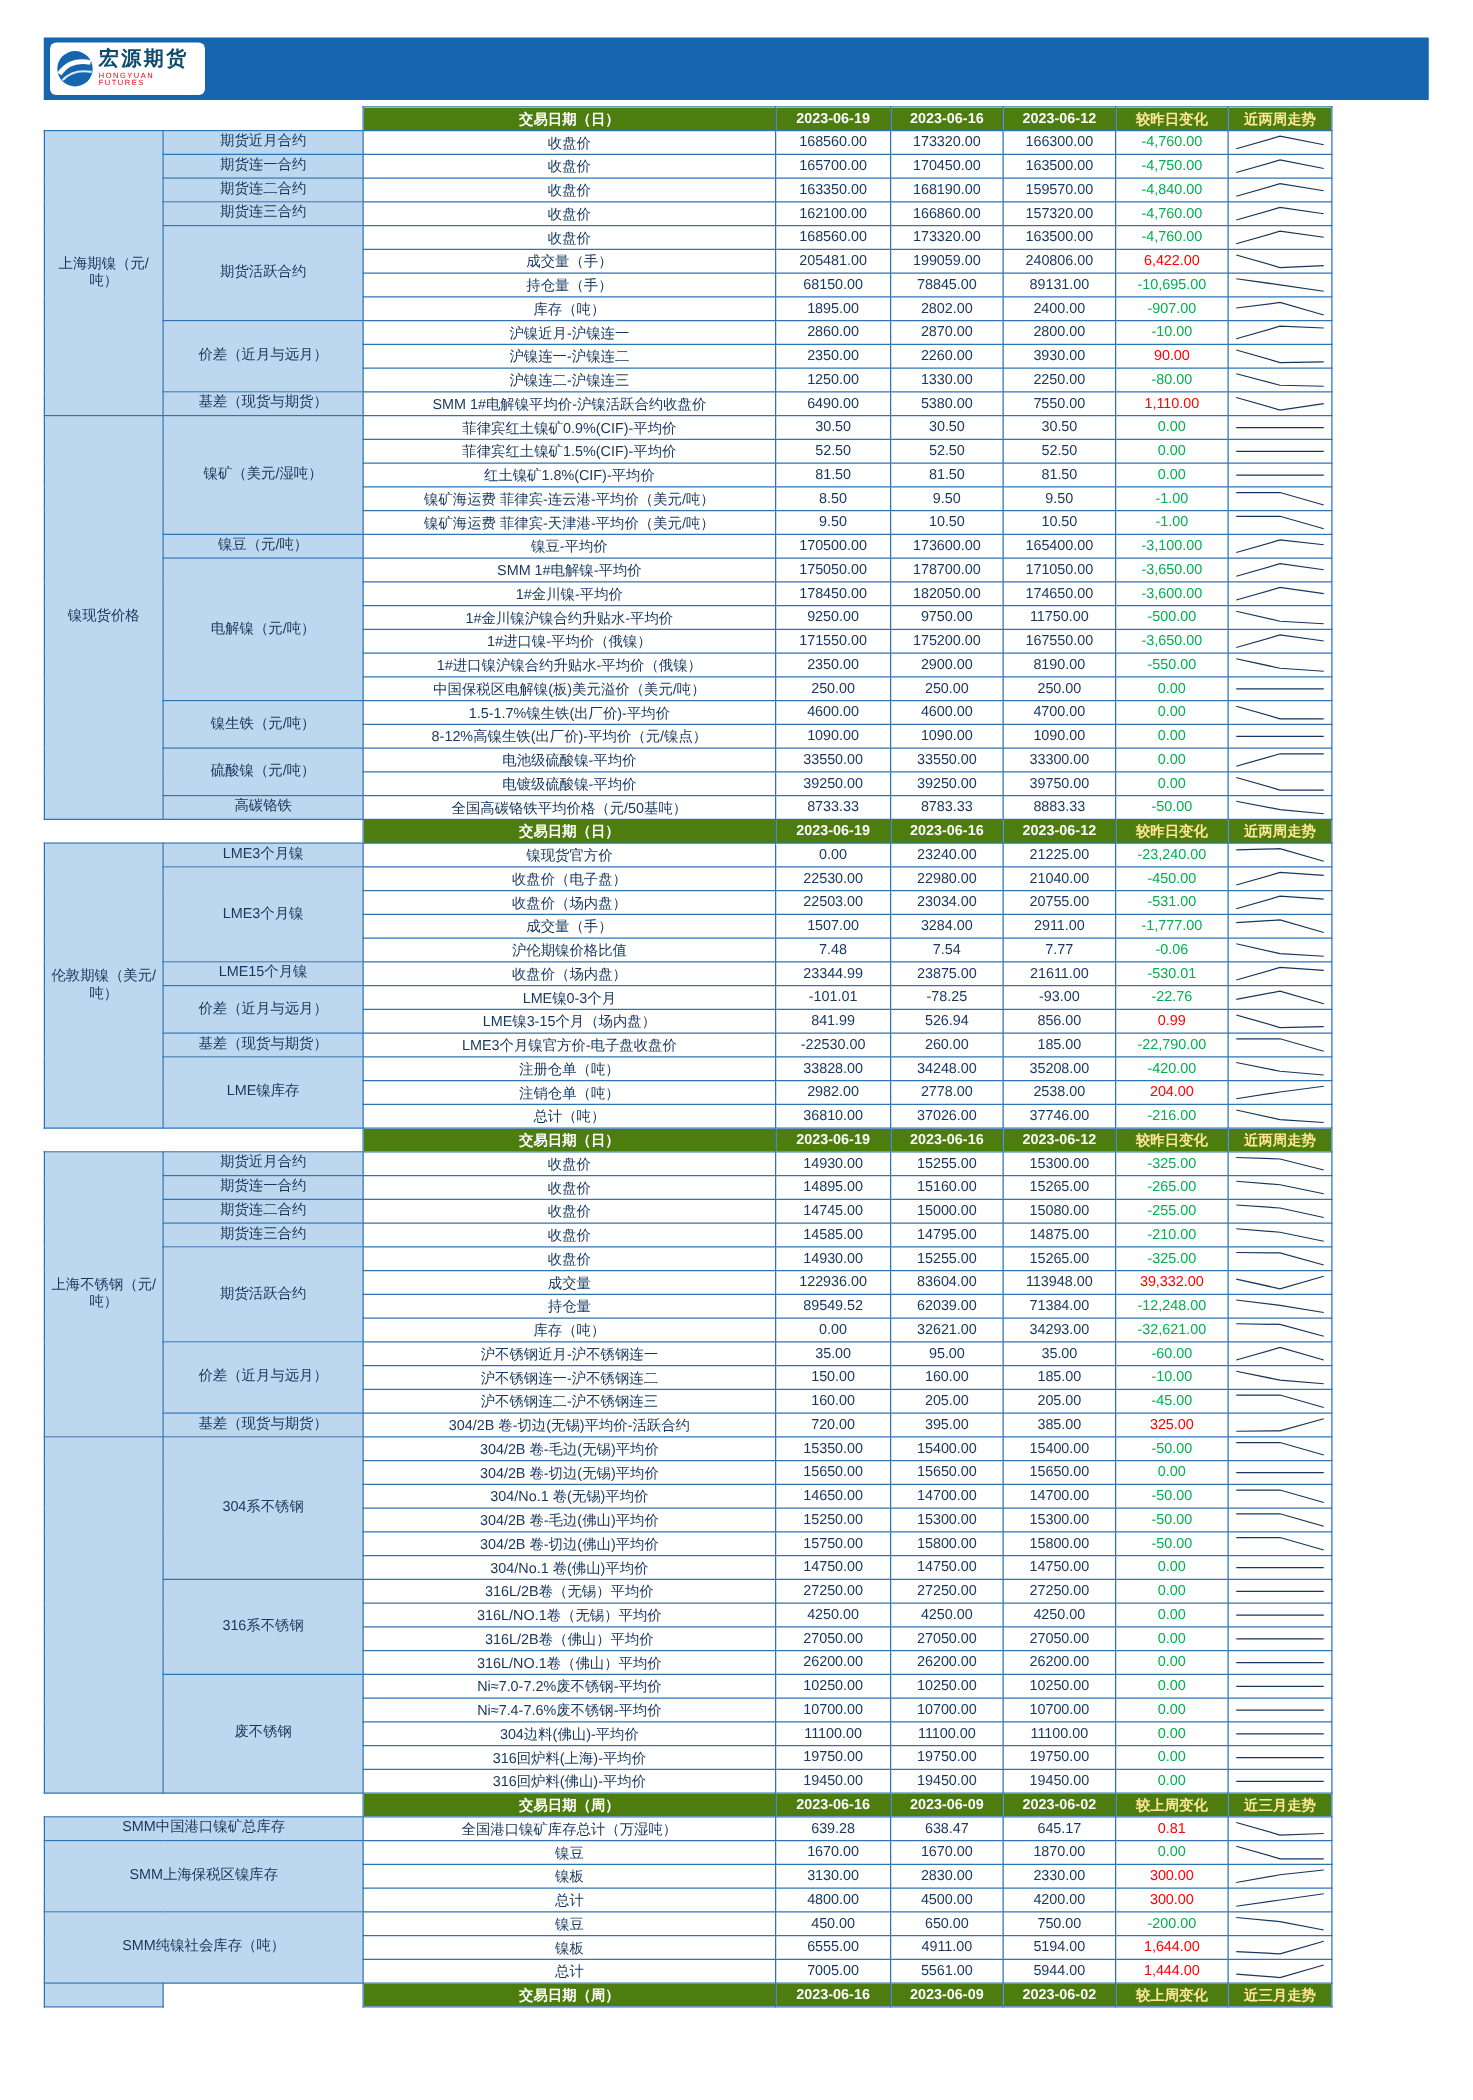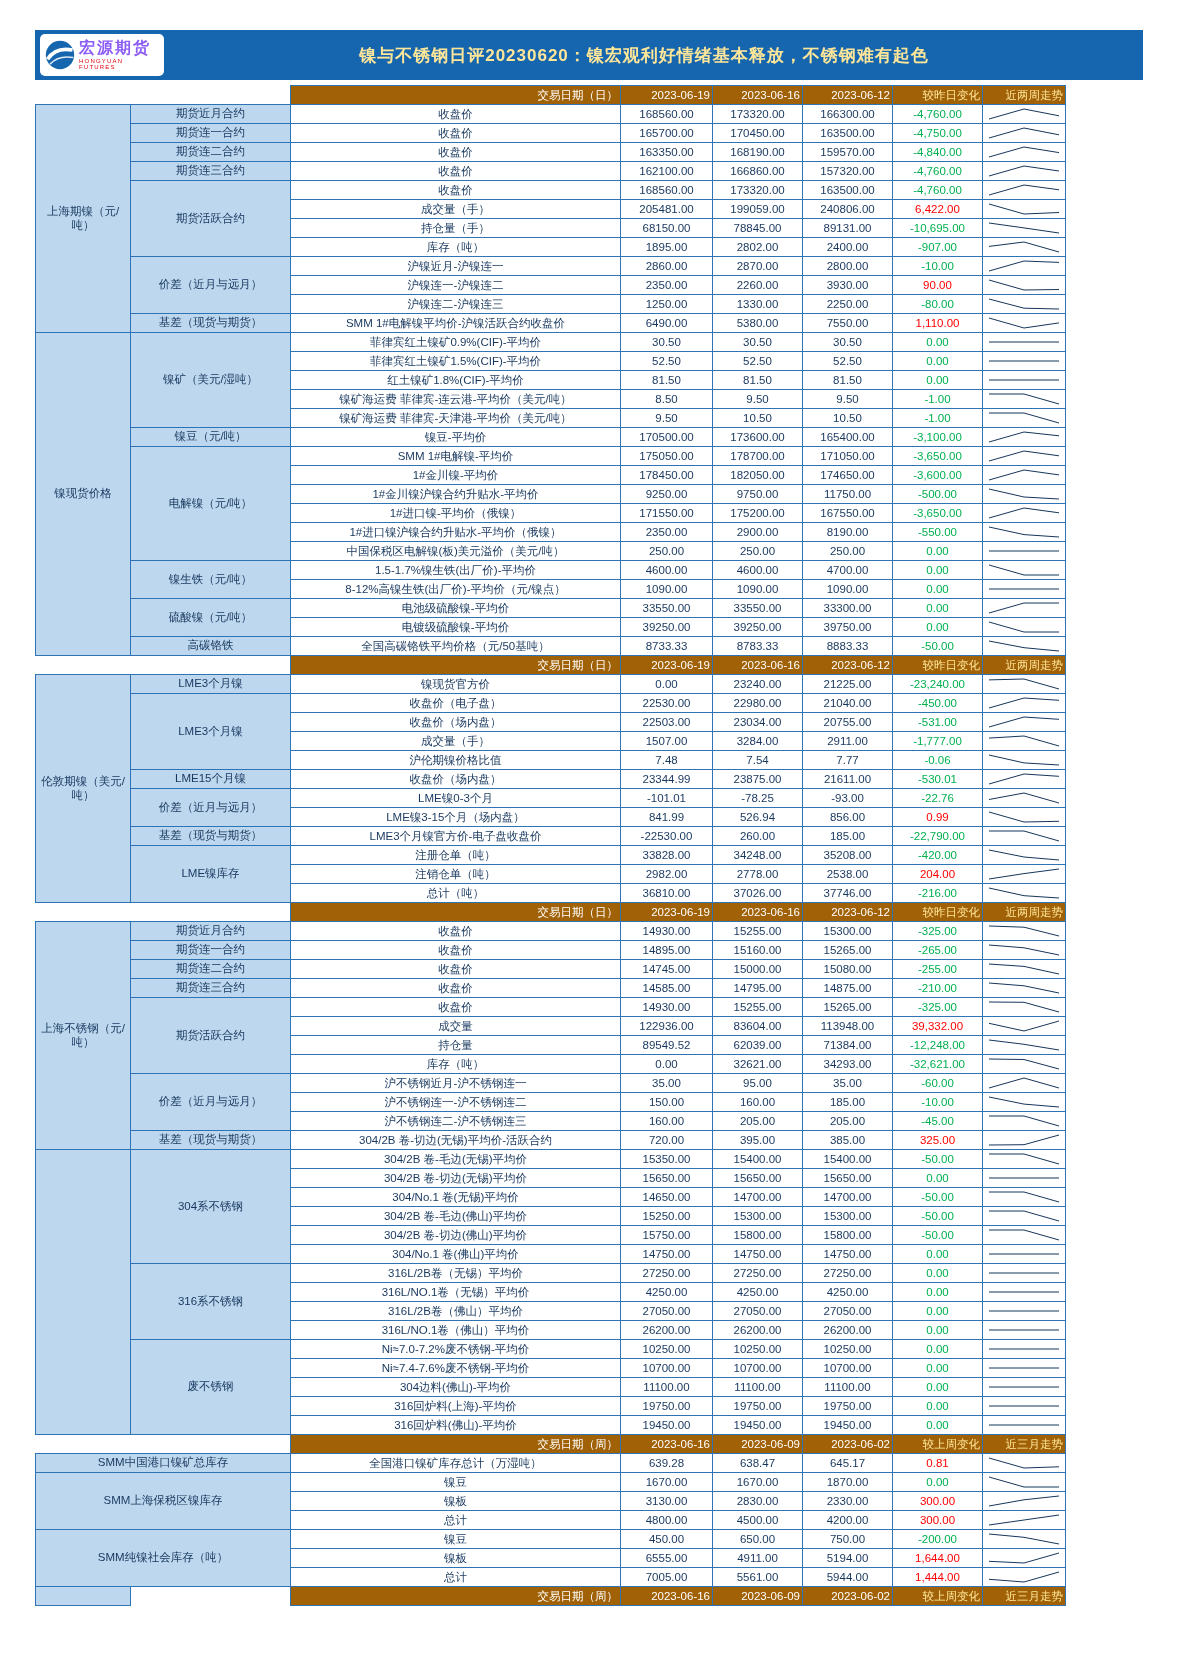--- a/index.html
+++ b/index.html
@@ -11,38 +11,38 @@
     position: absolute; left: 35px; top: 30px; width: 1108px; height: 50px;
     background: #1566AE; display: flex; align-items: center;
   }
   .logo {
     position: absolute; left: 5px; top: 4px; width: 124px; height: 42px;
     background: #ffffff; border-radius: 5px; display: flex; align-items: center;
     padding: 2px 5px; gap: 4px;
   }
   .logo-icon svg { width: 30px; height: 30px; display: block; }
   .logo-text { display: flex; flex-direction: column; line-height: 1; }
-  .logo-cn { color: #8b5cf6; font-weight: bold; font-size: 16px; letter-spacing: 2px; }
+  .logo-cn { color: #0c4a6e; font-weight: bold; font-size: 16px; letter-spacing: 2px; }
   .logo-en { color: #E60012; font-size: 6px; letter-spacing: 1.2px; margin-top: 2px; }
   .title-text {
     flex: 1; text-align: center; padding-left: 110px;
     color: #FFE699; font-weight: bold; font-size: 17px; letter-spacing: 1px;
   }
 
   table.price-table {
     position: absolute; left: 35px; top: 85px; width: 1030px;
     border-collapse: collapse; table-layout: fixed;
     font-size: 11.5px; color: #17375E;
   }
   td {
     border: 1px solid #2E74B5; height: 19px; text-align: center;
     padding: 0 2px; overflow: hidden; white-space: nowrap; vertical-align: middle;
   }
   td.cat, td.sub { background: #BDD7EE; font-weight: normal; white-space: normal; line-height: 1.15; }
-  td.hdr { background: #a16207; color: #ffffff; font-weight: normal; text-align: right; }
+  td.hdr { background: #4d7c0f; color: #ffffff; font-weight: bold; }
   td.hdr.accent { color: #FFE699; }
   td.spacer { border: none; background: #ffffff; }
   td.spacer.blue { background: #BDD7EE; border: 1px solid #2E74B5; }
   td.chg.g { color: #00B050; }
   td.chg.r { color: #FF0000; text-align: center; }
   td.spark svg { display: block; margin: 0 auto; }
 </style>
 </head>
 <body>
 
@@ -54,21 +54,20 @@
           <circle cx="18" cy="18" r="17" fill="#1566AE"></circle>
           <path d="M3 23 Q13 8 33 12" stroke="#ffffff" stroke-width="4.5" fill="none"></path>
           <path d="M6 29 Q16 18 34 21" stroke="#ffffff" stroke-width="2" fill="none" opacity="0.85"></path>
         </svg>
       </span>
       <span class="logo-text">
         <span class="logo-cn">宏源期货</span>
         <span class="logo-en">HONGYUAN FUTURES</span>
       </span>
     </div>
-    <div class="title-text">镍与不锈钢日评20230620：镍宏观利好情绪基本释放，不锈钢难有起色</div>
   </div>
 
   <table class="price-table">
     <colgroup>
       <col style="width:95px">
         <col style="width:160px">
         <col style="width:330px">
       <col style="width:92px">
         <col style="width:90px">
         <col style="width:90px">

